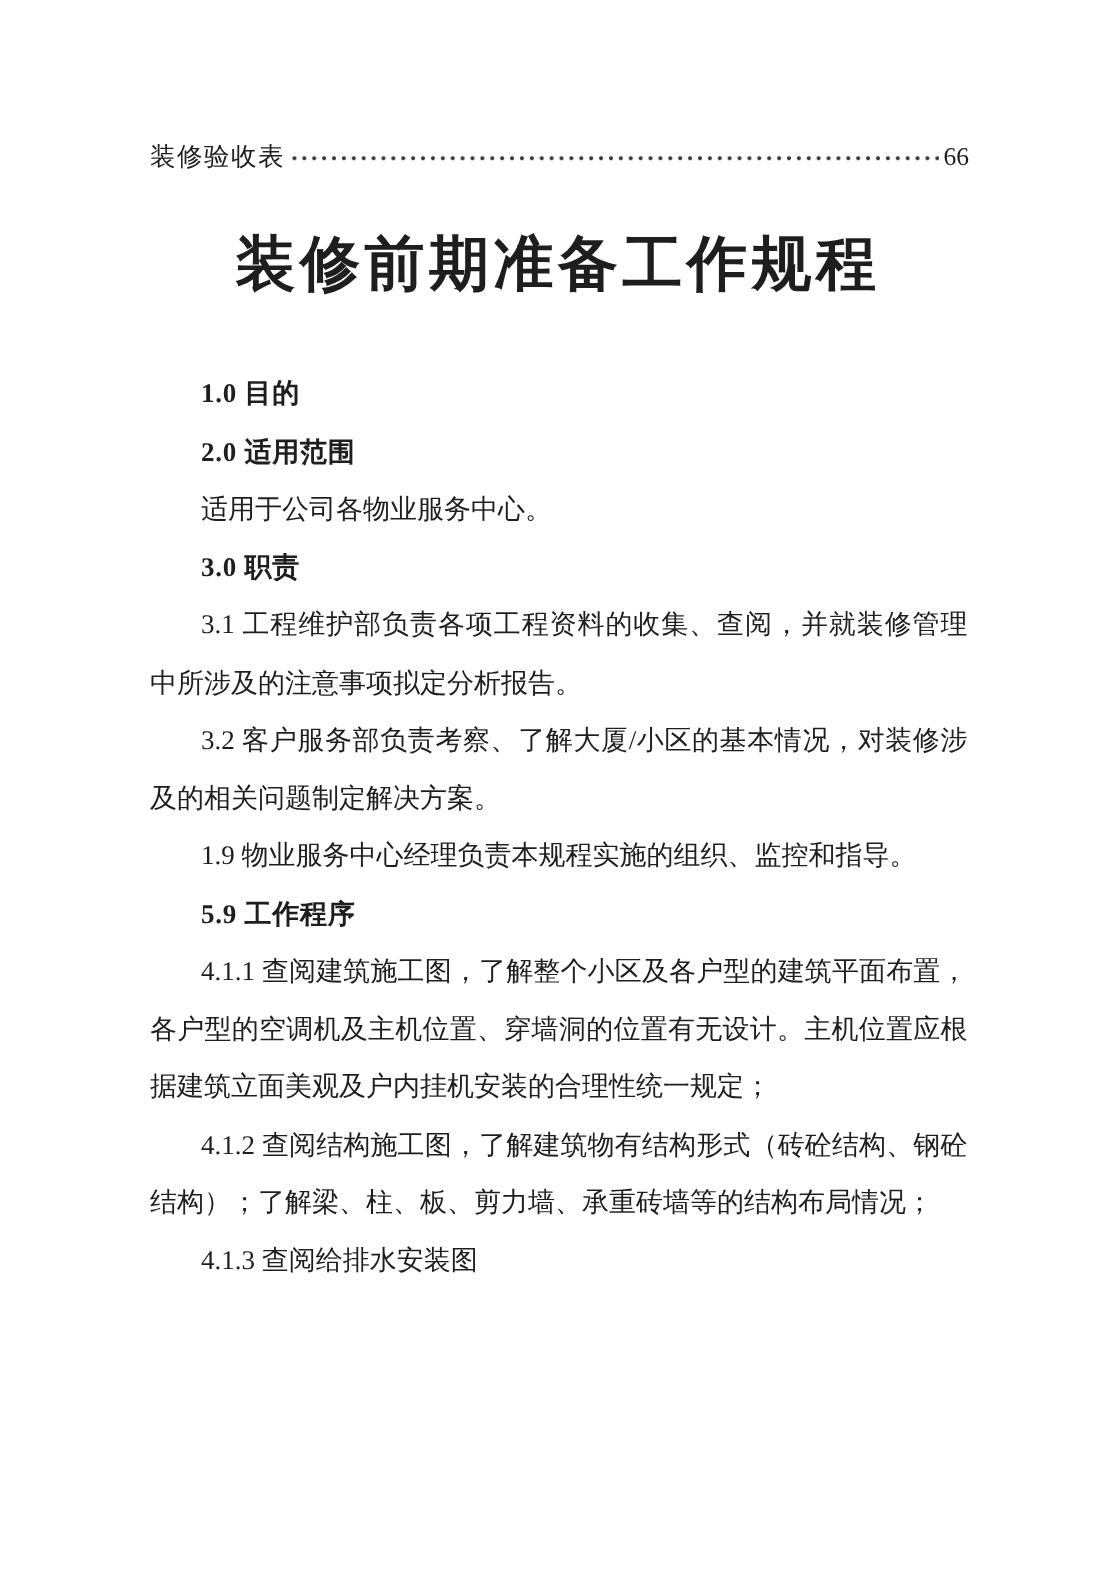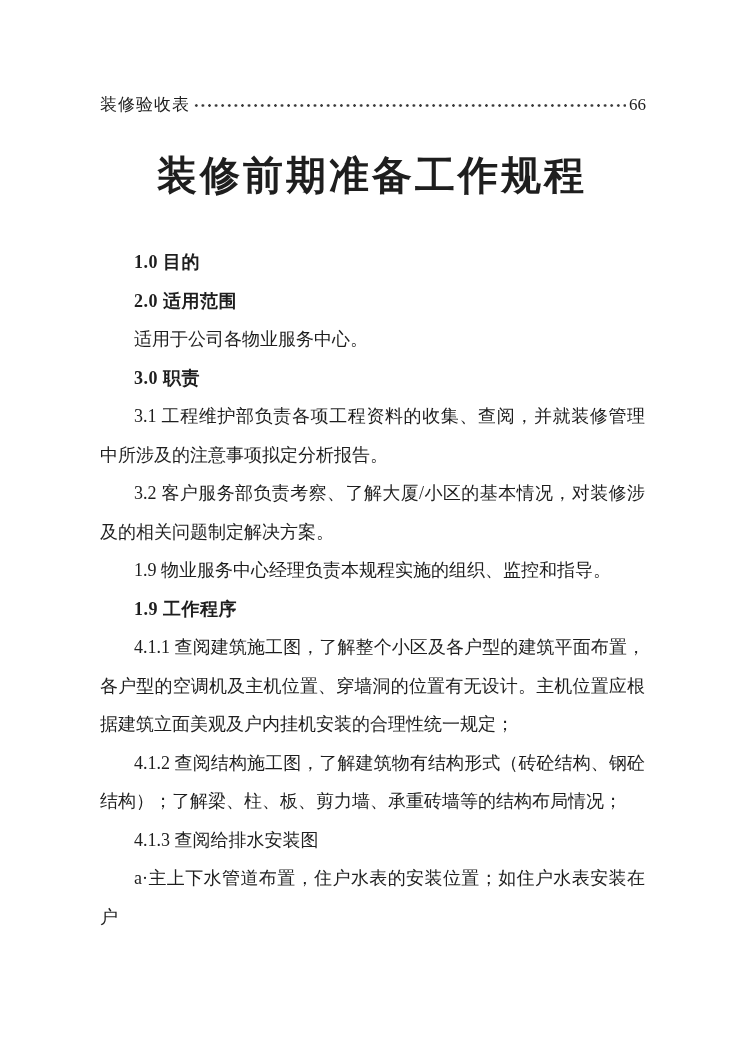--- a/index.html
+++ b/index.html
@@ -77,20 +77,19 @@
   <h1 class="doc-title">装修前期准备工作规程</h1>
 
   <div class="content">
     <p class="h">1.0 目的</p>
     <p class="h">2.0 适用范围</p>
     <p class="p">适用于公司各物业服务中心。</p>
     <p class="h">3.0 职责</p>
     <p class="p">3.1 工程维护部负责各项工程资料的收集、查阅，并就装修管理中所涉及的注意事项拟定分析报告。</p>
     <p class="p">3.2 客户服务部负责考察、了解大厦/小区的基本情况，对装修涉及的相关问题制定解决方案。</p>
     <p class="p">1.9 物业服务中心经理负责本规程实施的组织、监控和指导。</p>
-    <p class="h">1.9 工作程序</p>
+    <p class="h">5.9 工作程序</p>
     <p class="p">4.1.1 查阅建筑施工图，了解整个小区及各户型的建筑平面布置，各户型的空调机及主机位置、穿墙洞的位置有无设计。主机位置应根据建筑立面美观及户内挂机安装的合理性统一规定；</p>
     <p class="p">4.1.2 查阅结构施工图，了解建筑物有结构形式（砖砼结构、钢砼结构）；了解梁、柱、板、剪力墙、承重砖墙等的结构布局情况；</p>
     <p class="p">4.1.3 查阅给排水安装图</p>
-    <p class="p">a·主上下水管道布置，住户水表的安装位置；如住户水表安装在户</p>
   </div>
 
 </div>
 
 </body></html>

